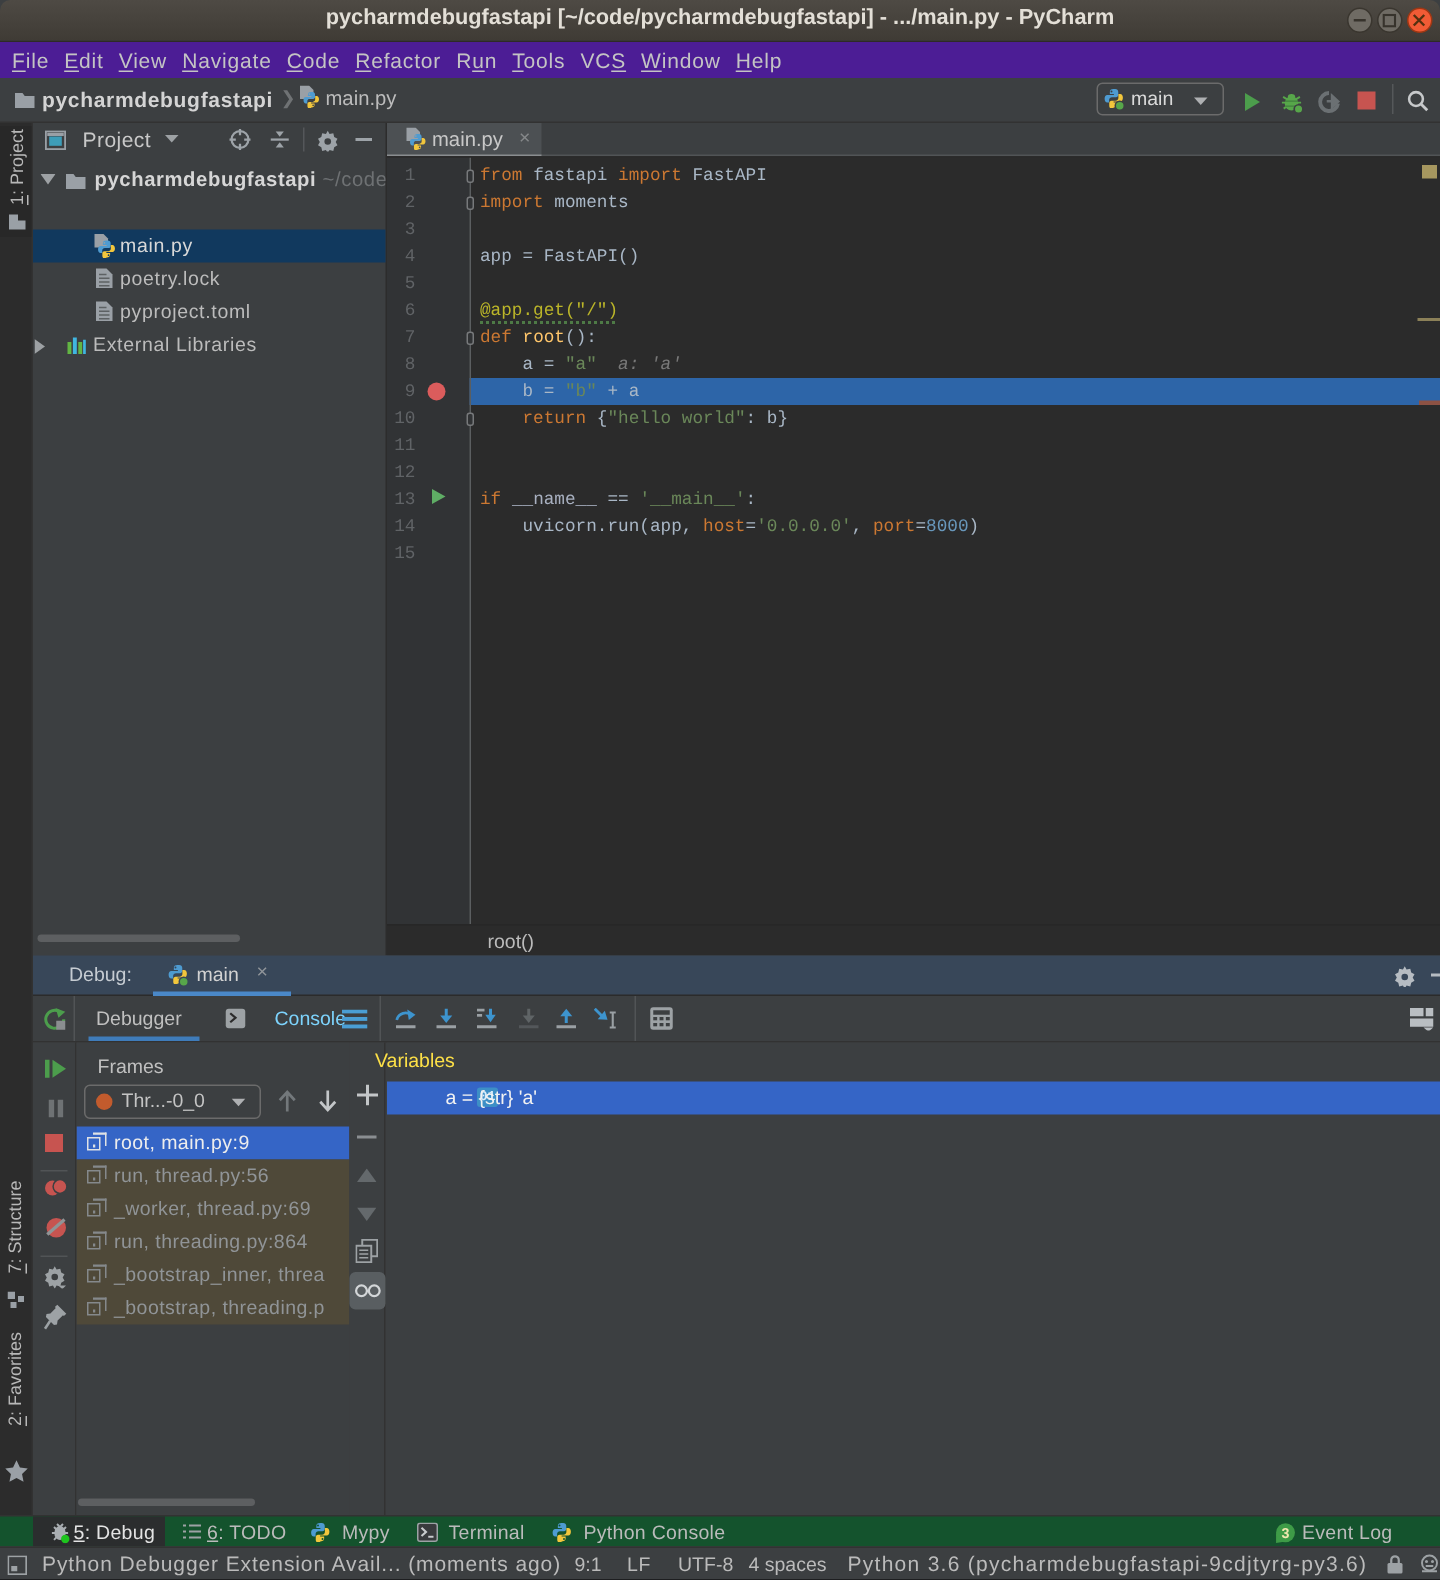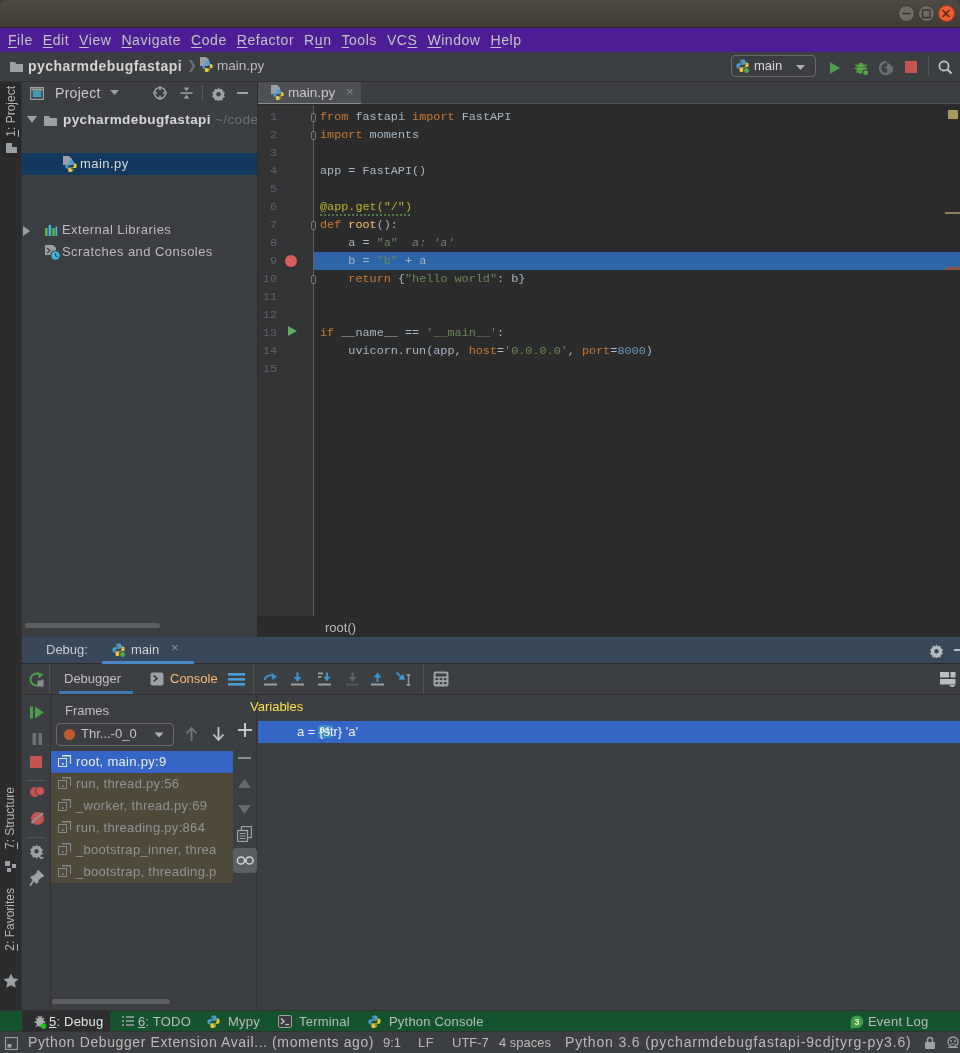--- a/index.html
+++ b/index.html
@@ -67,20 +67,21 @@
       linear-gradient(#dfe2e5,#dfe2e5) 4px 7.5px/1.5px 2px no-repeat;}
   #deco{position:relative;}
   #deco:after{content:"";position:absolute;left:0;bottom:-2px;width:100%;height:2px;
     background:repeating-linear-gradient(90deg,#4e7a46 0 2px,transparent 2px 4px);}
 </style>
 </head>
 <body>
 <div id="app">
 
   <div id="titlebar">
+    <div id="title-text">pycharmdebugfastapi [~/code/pycharmdebugfastapi] - .../main.py - PyCharm</div>
     <div class="winbtn" style="left:898px;"></div>
     <div class="winbtn" style="left:918px;"></div>
     <div class="winbtn" style="left:938px;background:#f15b35;border-color:#9e3714;"></div>
     <svg class="abs" style="left:898px;top:5px;" width="60" height="17">
       <line x1="4.5" y1="8.5" x2="12.5" y2="8.5" stroke="#37332c" stroke-width="1.6"></line>
       <rect x="24.5" y="5" width="7.5" height="7.5" fill="none" stroke="#37332c" stroke-width="1.4"></rect>
       <path d="M44.5 5 L51.5 12 M51.5 5 L44.5 12" stroke="#55300f" stroke-width="1.6"></path>
     </svg>
   </div>
 
@@ -178,40 +179,45 @@
         </svg>
       <span class="abs" style="left:41px;font-weight:bold;font-size:13.5px;letter-spacing:.4px;color:#d6d6d6;">pycharmdebugfastapi <span style="font-weight:normal;color:#6e7173;">~/code/p</span></span>
     </div>
     <div class="trow" style="left:0;top:71px;width:236px;background:#11395e;">
       <svg class="abs" style="left:40px;top:3px;" width="15" height="16">
           <path d="M1 0 h6 l3 3 v6 H1 z" fill="#9aa0a6"></path>
           <use href="#pyicon" x="3" y="4" width="12" height="12"></use>
         </svg>
       <span class="abs" style="left:58px;color:#d8d8d8;">main.py</span>
     </div>
+    <div class="trow" style="left:0;top:93px;width:236px;">
+      <svg class="ico" style="left:41px;top:3px;" width="13" height="15">
+        <path d="M1 1 h7 l4 4 v9 H1 z" fill="#9aa0a6"></path>
+        <path d="M3 5 h5 M3 7.5 h7 M3 10 h7 M3 12.5 h7" stroke="#5d6163" stroke-width="1"></path>
+      </svg>
+      <span class="abs" style="left:58px;">poetry.lock</span>
+    </div>
+    <div class="trow" style="left:0;top:115px;width:236px;">
+      <svg class="ico" style="left:41px;top:3px;" width="13" height="15">
+        <path d="M1 1 h7 l4 4 v9 H1 z" fill="#9aa0a6"></path>
+        <path d="M3 5 h5 M3 7.5 h7 M3 10 h7 M3 12.5 h7" stroke="#5d6163" stroke-width="1"></path>
+      </svg>
+      <span class="abs" style="left:58px;">pyproject.toml</span>
+    </div>
     <div class="trow" style="left:0;top:137px;width:236px;">
       <svg class="ico" style="left:1px;top:7px;" width="8" height="10">
           <path d="M0 0 L7 5 L0 10 z" fill="#9da1a4"></path>
         </svg>
       <svg class="ico" style="left:22px;top:4px;" width="14" height="14">
         <rect x="1" y="5" width="2.6" height="8" fill="#62b543"></rect>
         <rect x="4.6" y="2" width="2.6" height="11" fill="#40b6e0"></rect>
         <rect x="8.2" y="5" width="2.6" height="8" fill="#62b543"></rect>
         <rect x="11.4" y="3.5" width="1.8" height="9.5" fill="#40b6e0"></rect>
       </svg>
       <span class="abs" style="left:40px;">External Libraries</span>
-    </div>
-    <div class="trow" style="left:0;top:159px;width:236px;">
-      <svg class="ico" style="left:22px;top:3px;" width="17" height="17">
-        <path d="M1 1 h8 l3 3 v7 H1 z" fill="#9aa0a6"></path>
-        <path d="M3 4 l3 2.5 -3 2.5 M7 9.5 h3" fill="none" stroke="#3c3f41" stroke-width="1.2"></path>
-        <circle cx="11.5" cy="11.5" r="4.8" fill="#3fb3dd" stroke="#3c3f41" stroke-width="1.1"></circle>
-        <path d="M11.5 9 v2.7 l2 1.1" stroke="#17455c" stroke-width="1.2" fill="none"></path>
-      </svg>
-      <span class="abs" style="left:40px;">Scratches and Consoles</span>
     </div>
 
     <div class="abs" style="left:3px;top:541px;width:135px;height:5px;border-radius:3px;background:#5d5f61;"></div>
   </div>
 
   <div id="editor">
     <div id="tabbar">
       <div class="abs" style="left:0;top:0;width:103px;height:22px;background:#4c5053;border-bottom:1px solid #8a8d90;box-sizing:border-box;">
         <div class="abs" style="left:12px;top:3px;">
           <svg width="14" height="15">
@@ -306,21 +312,21 @@
         <path d="M9 1 L15.5 3.5 L11 7.5 z" fill="#4c9d4c"></path>
         <rect x="9.5" y="9.5" width="6" height="6" fill="#8a8e90"></rect>
       </svg>
       <div class="abs" style="left:27px;top:0;width:1px;height:30px;background:#515456;"></div>
       <div class="abs" style="left:42px;top:7px;color:#c0c0c0;">Debugger</div>
       <div class="abs" style="left:37px;top:27px;width:74px;height:3px;background:#3f7cba;"></div>
       <svg class="abs" style="left:128px;top:8px;" width="14" height="14">
         <rect x="0.5" y="0.5" width="13" height="13" rx="2" fill="#9da2a5"></rect>
         <path d="M3.5 3.5 L7 6.5 L3.5 9.5" fill="none" stroke="#2b2b2b" stroke-width="1.5"></path>
       </svg>
-      <div class="abs" style="left:148px;top:7px;color:#fdba74;">Console</div>
+      <div class="abs" style="left:161px;top:7px;color:#7dd3fc;">Console</div>
       <svg class="abs" style="left:206px;top:9px;" width="17" height="13">
         <rect x="0" y="0" width="17" height="2.6" fill="#4a9ed4"></rect>
         <rect x="0" y="5" width="17" height="2.6" fill="#4a9ed4"></rect>
         <rect x="0" y="10" width="17" height="2.6" fill="#4a9ed4"></rect>
       </svg>
       <div class="abs" style="left:231px;top:0;width:1px;height:30px;background:#515456;"></div>
 
       <svg class="abs" style="left:241px;top:8px;" width="15" height="15">
         <path d="M1.5 8 a6 6 0 0 1 10 -3" fill="none" stroke="#3d94ce" stroke-width="1.8"></path>
         <path d="M8.5 1 L14 4.5 L9.5 8 z" fill="#3d94ce"></path>
@@ -522,21 +528,21 @@
   </div>
 
   <div id="statusbar">
     <svg class="abs" style="left:5px;top:5px;" width="13" height="13">
       <rect x="0.5" y="0.5" width="12" height="12" fill="none" stroke="#9da2a5" stroke-width="1.2"></rect>
       <rect x="2.5" y="7" width="4" height="3.5" fill="#9da2a5"></rect>
     </svg>
     <div class="abs" style="left:28px;top:2px;font-size:14px;letter-spacing:.6px;">Python Debugger Extension Avail... (moments ago)</div>
     <div class="abs" style="left:383px;top:3px;font-size:13px;">9:1</div>
     <div class="abs" style="left:418px;top:3px;font-size:13px;letter-spacing:.5px;">LF</div>
-    <div class="abs" style="left:452px;top:3px;font-size:13px;">UTF-7</div>
+    <div class="abs" style="left:452px;top:3px;font-size:13px;">UTF-8</div>
     <div class="abs" style="left:499px;top:3px;font-size:13px;">4 spaces</div>
     <div class="abs" style="left:565px;top:2px;font-size:14px;letter-spacing:.85px;">Python 3.6 (pycharmdebugfastapi-9cdjtyrg-py3.6)</div>
     <svg class="abs" style="left:924px;top:4px;" width="12" height="14">
       <rect x="1" y="6" width="10" height="7" rx="1" fill="#9da2a5"></rect>
       <path d="M3.5 6 V4 a2.5 2.5 0 0 1 5 0 v2" fill="none" stroke="#9da2a5" stroke-width="1.5"></path>
     </svg>
     <svg class="abs" style="left:946px;top:4px;" width="14" height="13">
       <circle cx="7" cy="6" r="5" fill="none" stroke="#9da2a5" stroke-width="1.3"></circle>
       <circle cx="5" cy="5" r="1" fill="#9da2a5"></circle>
       <circle cx="9" cy="5" r="1" fill="#9da2a5"></circle>

